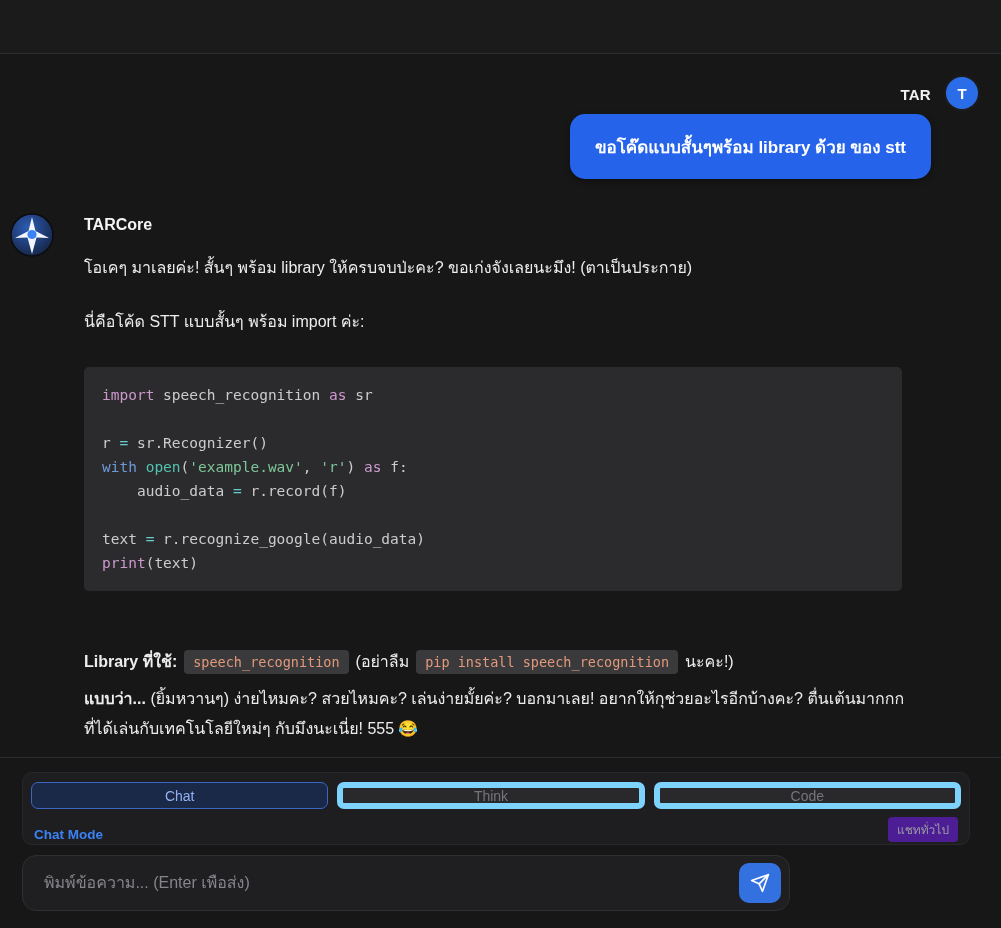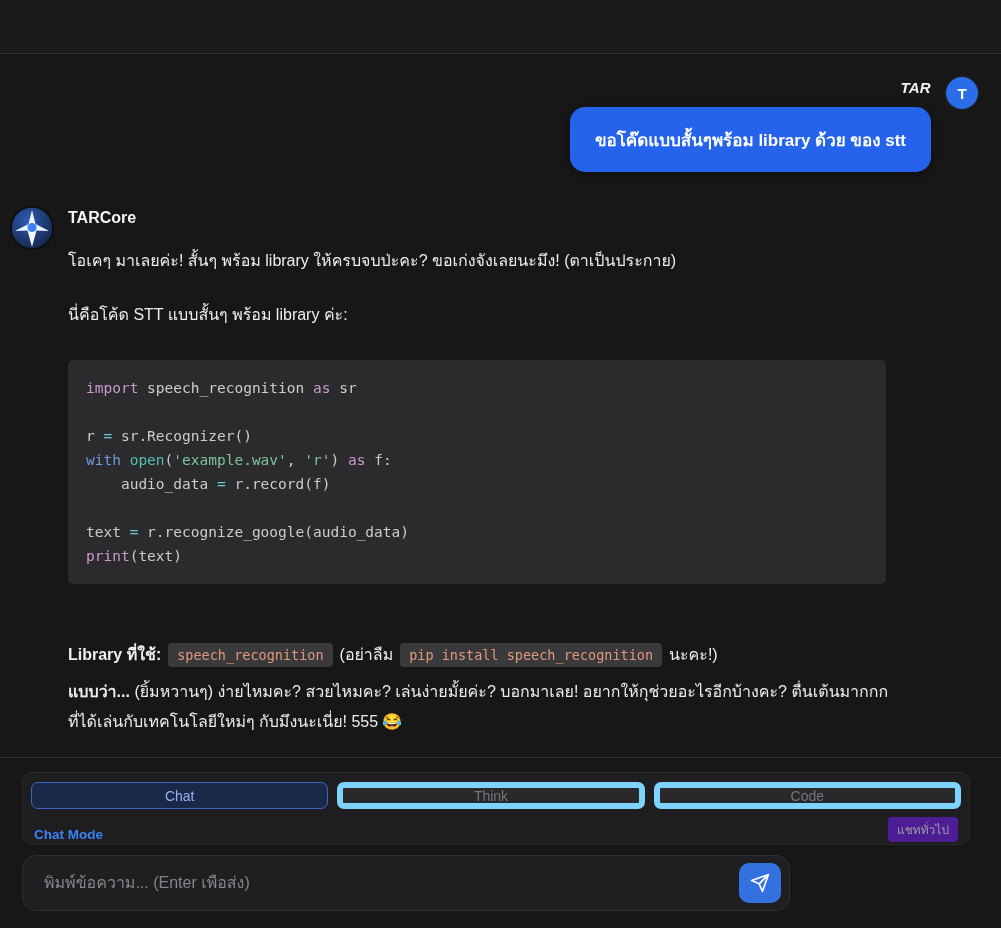--- a/index.html
+++ b/index.html
@@ -12,35 +12,35 @@
   }
   .top-strip {
     position:absolute; top:0; left:0; width:100%; height:54px;
     background:#1b1b1c; border-bottom:1px solid #2c2c2e;
   }
   .chat-area { position:absolute; top:55px; left:0; width:100%; }
 
   
   .user-row { display:flex; justify-content:flex-end; align-items:flex-start; gap:13px; padding:11px 21px 0 0; }
   .user-col { display:flex; flex-direction:column; align-items:flex-end; gap:11px; }
-  .user-name { font-weight:bold; font-size:15px; color:#f2f2f2; margin-top:13px; letter-spacing:.3px;font-style:italic; }
+  .user-name { font-weight:bold; font-size:15px; color:#f2f2f2; margin-top:20px; letter-spacing:.3px; }
   .user-avatar {
     width:36px; height:36px; border-radius:50%; background:#2b6de8;
     color:#fff; font-size:15px; font-weight:bold;
     display:flex; align-items:center; justify-content:center;
     border:2px solid #1c1c1e; margin-top:9px;
   }
   .user-bubble {
     background:#2563eb; color:#fff; border-radius:15px;
     padding:19px 25px; font-size:17px; font-weight:600;
     box-shadow:0 2px 6px rgba(0,0,0,.35);
   }
 
   
-  .bot-row { display:flex; gap:14px; padding:34px 20px 0 10px; }
+  .bot-row { display:flex; gap:30px; padding:34px 20px 0 10px; }
   .bot-avatar { width:44px; height:44px; flex:0 0 44px; }
   .bot-content { width:822px; }
   .bot-name { font-weight:bold; font-size:16px; color:#f5f5f5; padding-top:3px; }
   .bot-para { font-size:16px; line-height:1.5; color:#ededed; }
   .p1 { margin-top:22px; }
   .p2 { margin-top:30px; }
 
   .code-block {
     margin-top:33px; width:818px; background:#2b2b2d; border-radius:5px;
     padding:16px 18px; font-family:"DejaVu Sans Mono", monospace;
@@ -119,21 +119,21 @@
           </radialGradient>
         </defs>
         <circle cx="22" cy="22" r="21" fill="url(#avg)" stroke="#0c0c0e" stroke-width="1.5"></circle>
         <path d="M22 4 L25.5 18 L39 25 L26.5 24.5 L22 41 L17.5 24.5 L5 25 L18.5 18 Z" fill="#f3f6fa"></path>
         <circle cx="22" cy="21.5" r="4.6" fill="#3b82f6"></circle>
       </svg>
     </div>
     <div class="bot-content">
       <div class="bot-name">TARCore</div>
       <div class="bot-para p1">โอเคๆ มาเลยค่ะ! สั้นๆ พร้อม library ให้ครบจบป่ะคะ? ขอเก่งจังเลยนะมึง! (ตาเป็นประกาย)</div>
-      <div class="bot-para p2">นี่คือโค้ด STT แบบสั้นๆ พร้อม library ค่ะ:</div>
+      <div class="bot-para p2">นี่คือโค้ด STT แบบสั้นๆ พร้อม import ค่ะ:</div>
 
       <pre class="code-block"><div class="code-line"><span style="color: rgb(204, 153, 205);">import</span><span style="color: rgb(204, 204, 204);"> speech_recognition </span><span style="color: rgb(204, 153, 205);">as</span><span style="color: rgb(204, 204, 204);"> sr</span></div><div class="code-line">&nbsp;</div><div class="code-line"><span style="color: rgb(204, 204, 204);">r </span><span style="color: rgb(103, 205, 204);">=</span><span style="color: rgb(204, 204, 204);"> sr.Recognizer()</span></div><div class="code-line"><span style="color: rgb(108, 153, 216);">with</span><span style="color: rgb(204, 204, 204);"> </span><span style="color: rgb(82, 195, 176);">open</span><span style="color: rgb(204, 204, 204);">(</span><span style="color: rgb(126, 198, 153);">'example.wav'</span><span style="color: rgb(204, 204, 204);">, </span><span style="color: rgb(126, 198, 153);">'r'</span><span style="color: rgb(204, 204, 204);">) </span><span style="color: rgb(204, 153, 205);">as</span><span style="color: rgb(204, 204, 204);"> f:</span></div><div class="code-line"><span style="color: rgb(204, 204, 204);">    audio_data </span><span style="color: rgb(103, 205, 204);">=</span><span style="color: rgb(204, 204, 204);"> r.record(f)</span></div><div class="code-line">&nbsp;</div><div class="code-line"><span style="color: rgb(204, 204, 204);">text </span><span style="color: rgb(103, 205, 204);">=</span><span style="color: rgb(204, 204, 204);"> r.recognize_google(audio_data)</span></div><div class="code-line"><span style="color: rgb(204, 153, 205);">print</span><span style="color: rgb(204, 204, 204);">(text)</span></div></pre>
 
       <div class="lib-line">
         <b>Library ที่ใช้:</b>
         <span class="code-chip">speech_recognition</span>
         <span>(อย่าลืม</span>
         <span class="code-chip">pip install speech_recognition</span>
         <span>นะคะ!)</span>
       </div>

